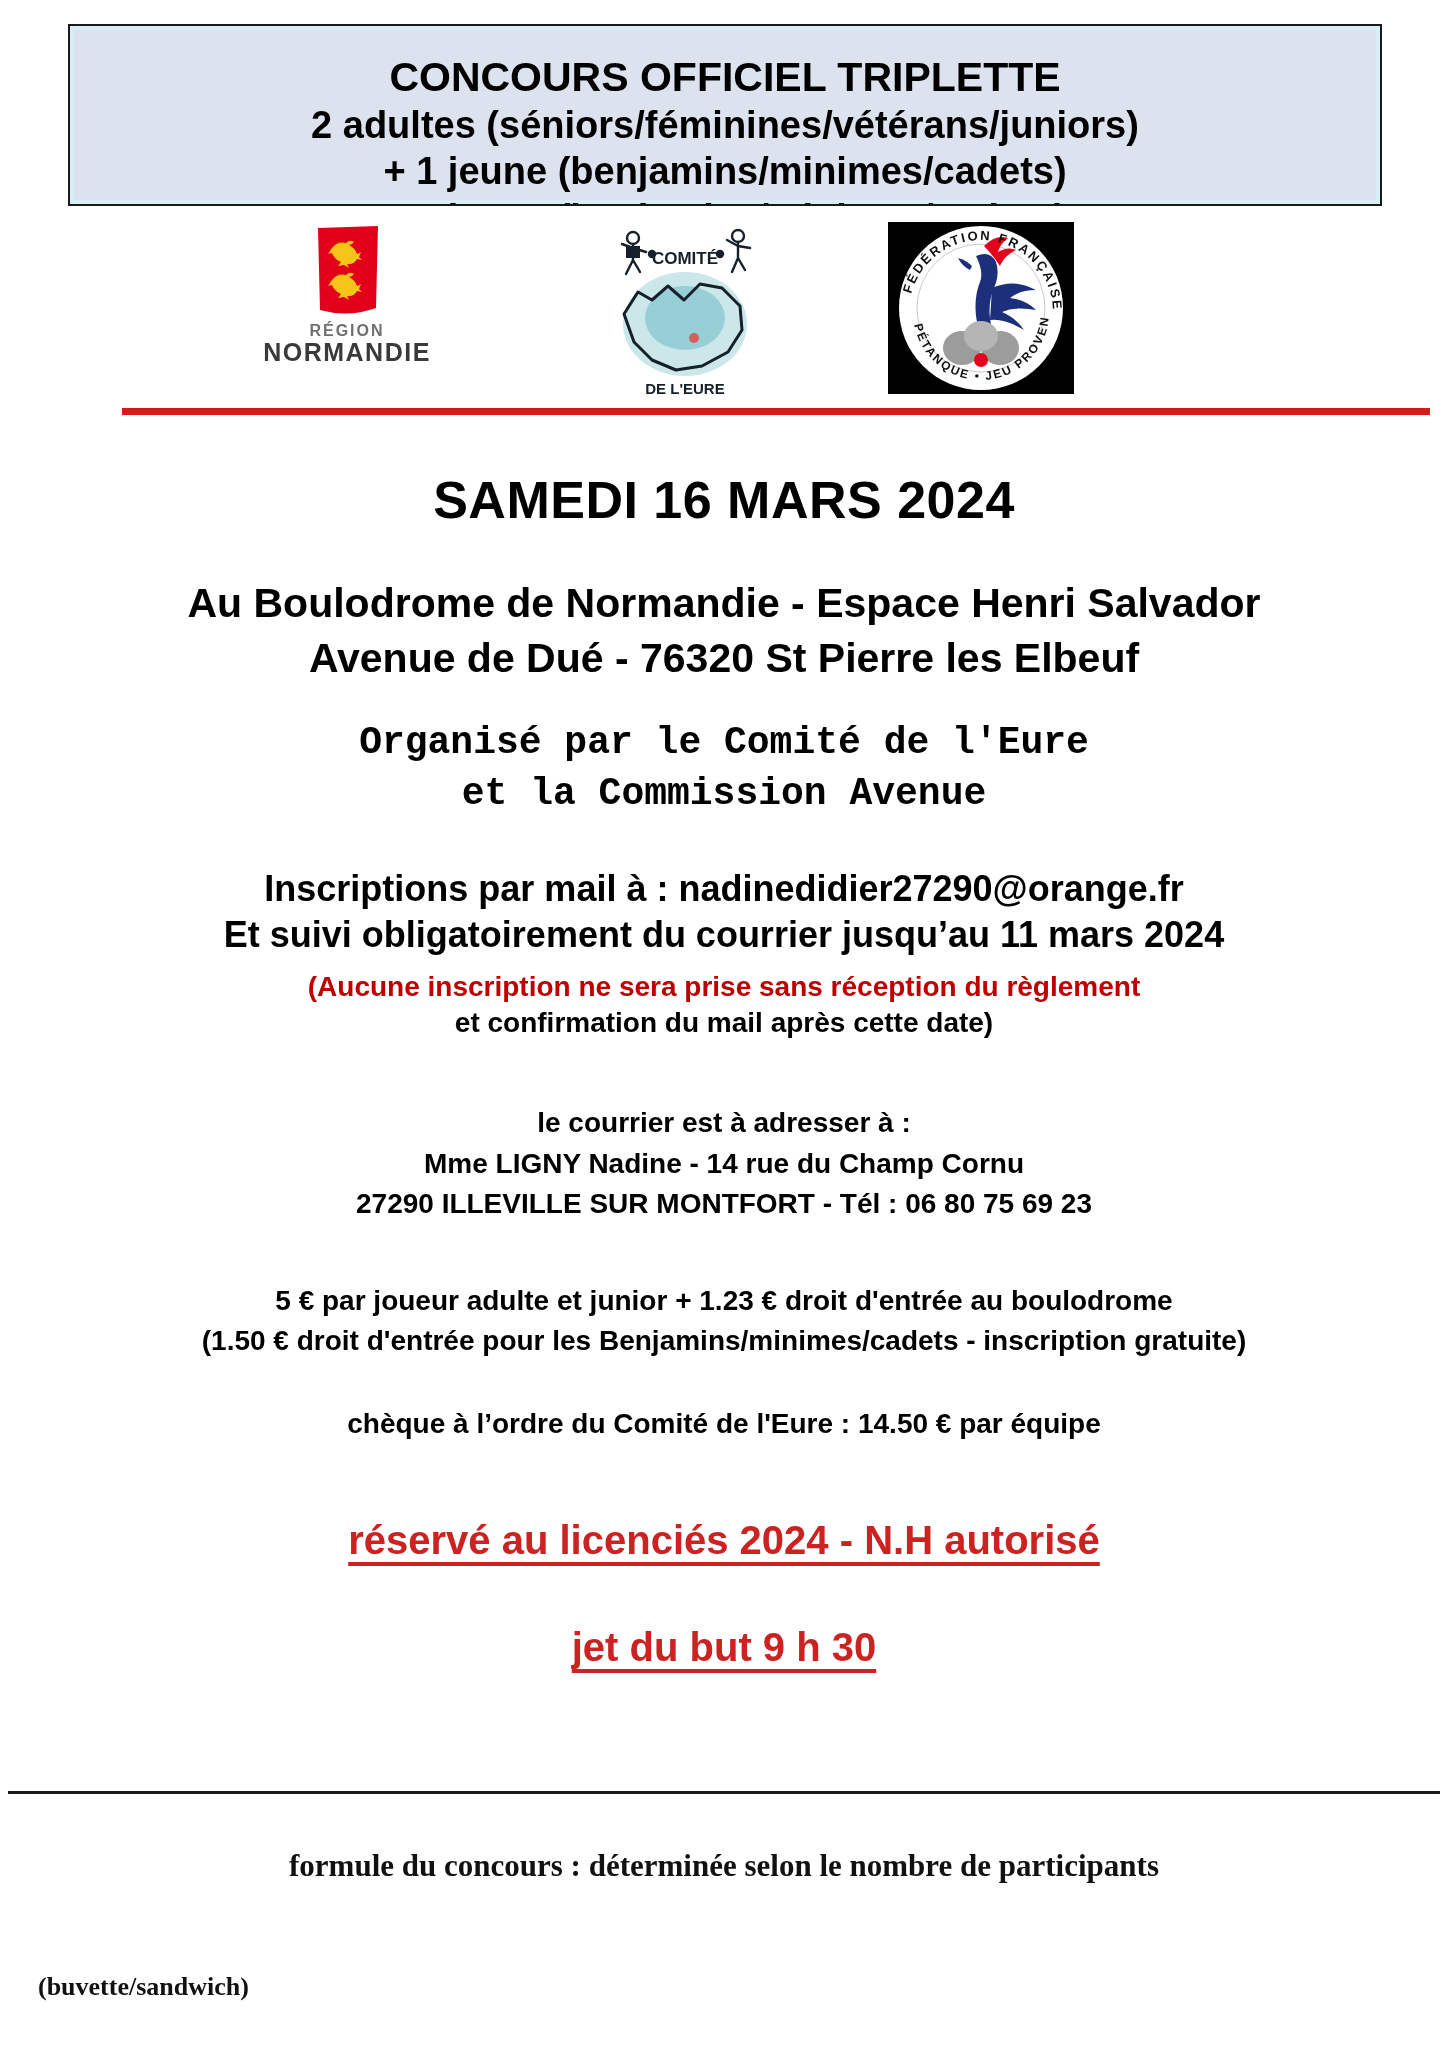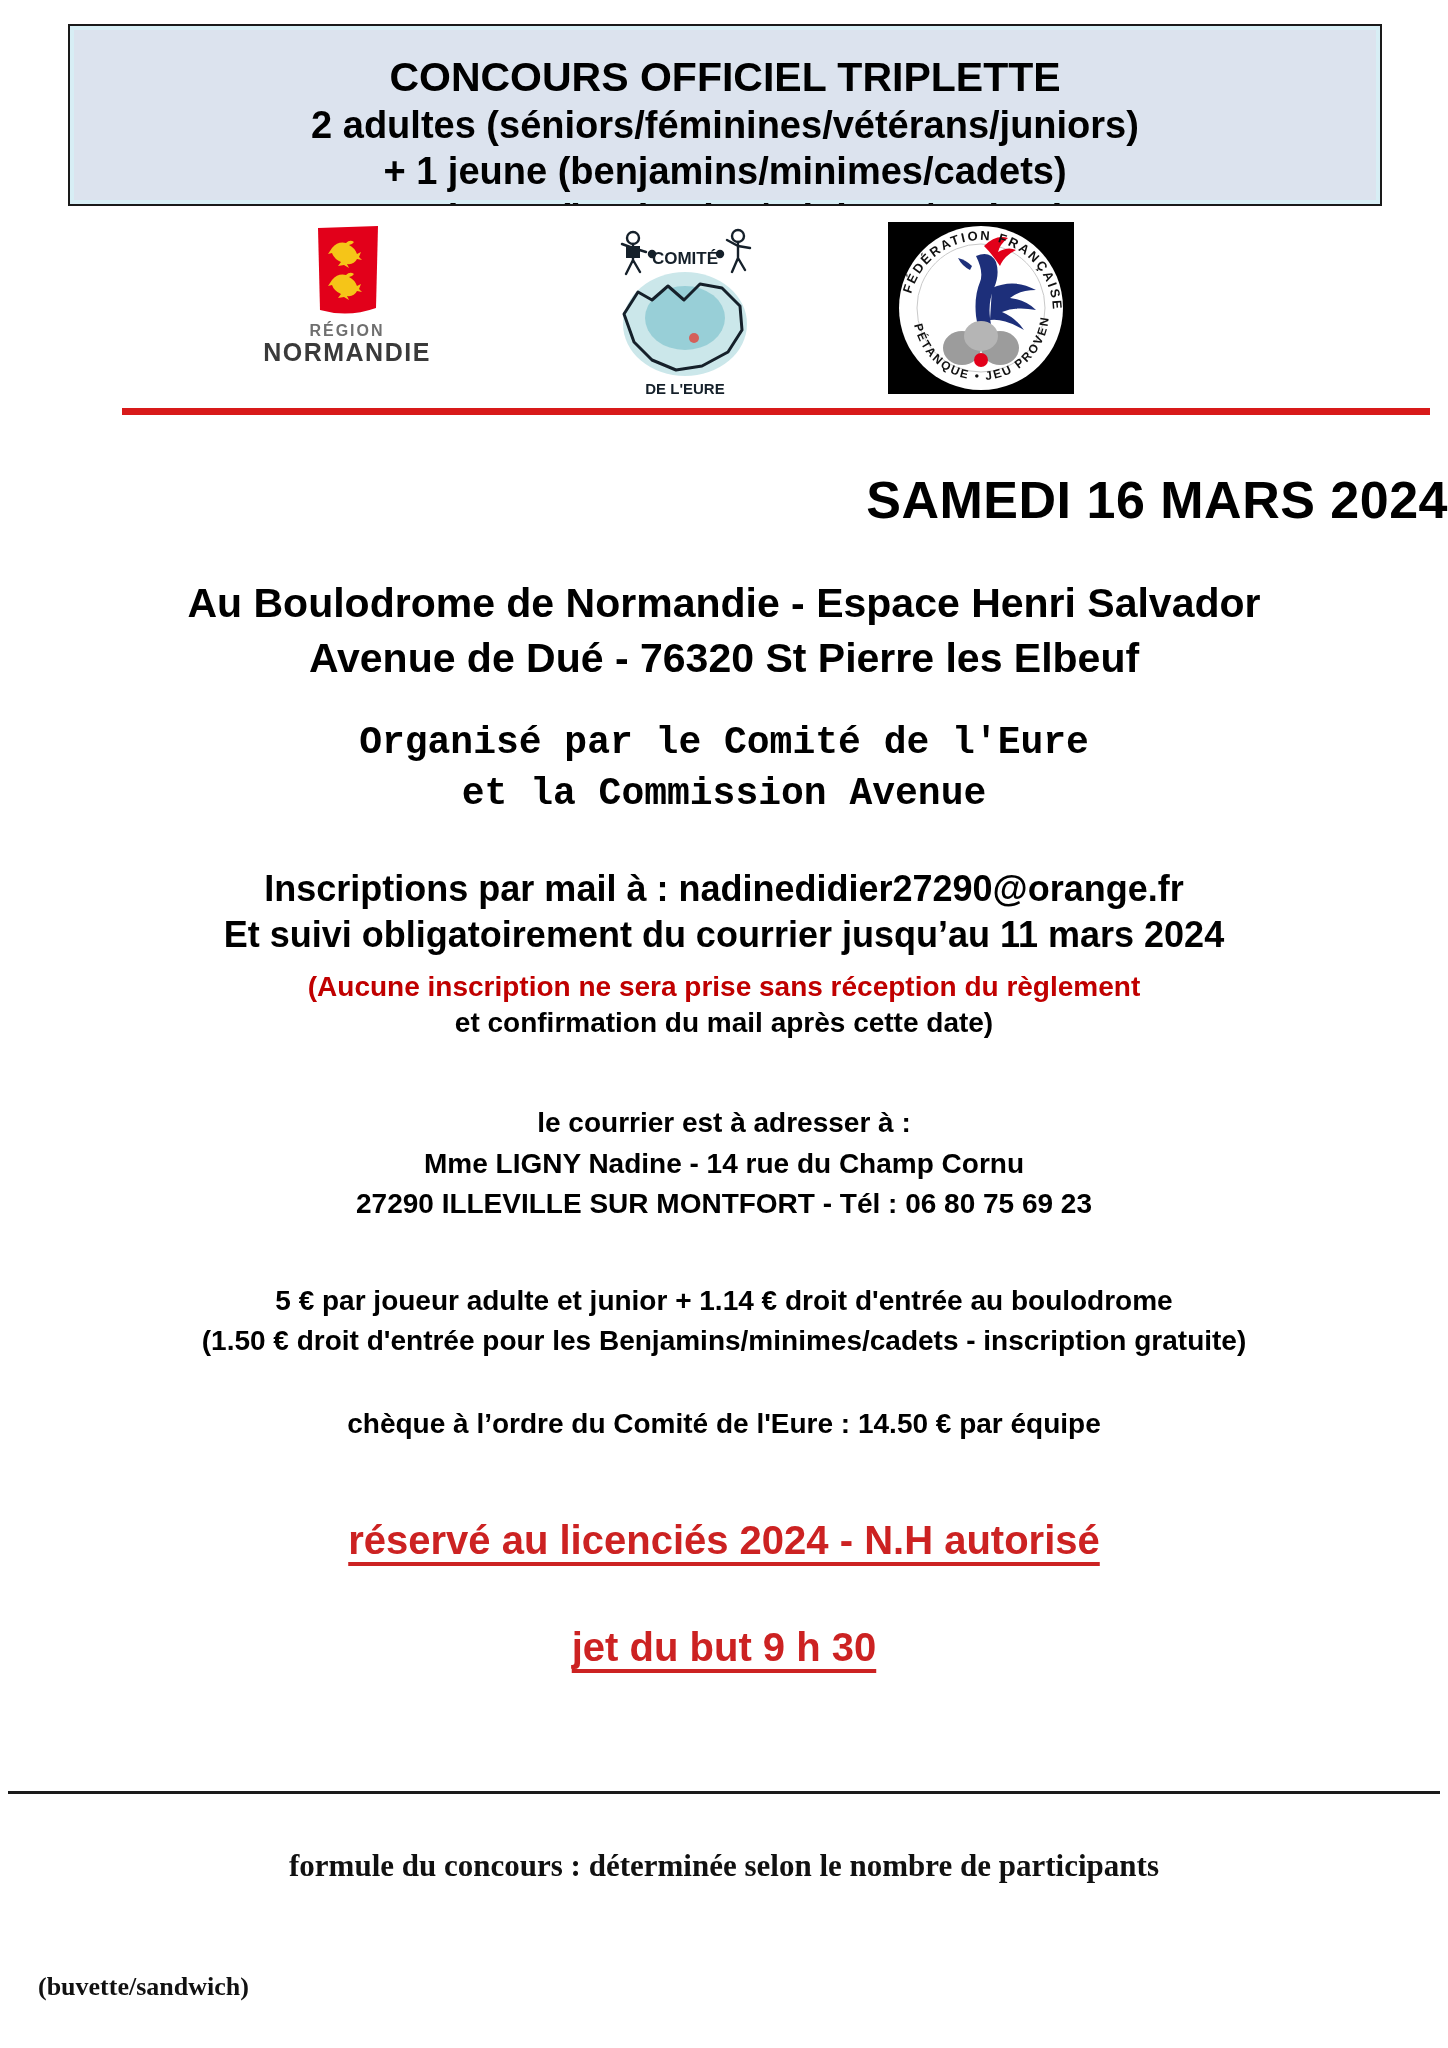--- a/index.html
+++ b/index.html
@@ -115,21 +115,20 @@
     left: 0;
     top: 470px;
     width: 1448px;
     text-align: center;
   }
   .date-title {
     font-size: 52px;
     font-weight: bold;
     letter-spacing: 0.5px;
     margin-bottom: 46px;
-    text-align: right;
   }
   .venue {
     font-size: 41px;
     font-weight: bold;
     line-height: 1.34;
     margin-bottom: 32px;
   }
   .organiser {
     font-size: 38px;
     font-weight: bold;
@@ -322,21 +321,21 @@
   <div class="note-red">(Aucune inscription ne sera prise sans réception du règlement</div>
   <div class="note-black">et confirmation du mail après cette date)</div>
 
   <div class="courrier">
     <div>le courrier est à adresser à :</div>
     <div>Mme LIGNY Nadine - 14 rue du Champ Cornu</div>
     <div>27290 ILLEVILLE SUR MONTFORT -  Tél : 06 80 75 69 23</div>
   </div>
 
   <div class="tarifs">
-    <div>5 € par joueur adulte et junior + 1.14 € droit d'entrée au boulodrome</div>
+    <div>5 € par joueur adulte et junior + 1.23 € droit d'entrée au boulodrome</div>
     <div>(1.50 € droit d'entrée pour les Benjamins/minimes/cadets - inscription gratuite)</div>
   </div>
 
   <div class="cheque">chèque à l’ordre du Comité de l'Eure :  14.50 € par équipe</div>
 
   <div class="red-underline rsv1">réservé au licenciés 2024 - N.H autorisé</div>
   <div class="red-underline rsv2">jet du but 9 h 30</div>
 
 </div>
 

